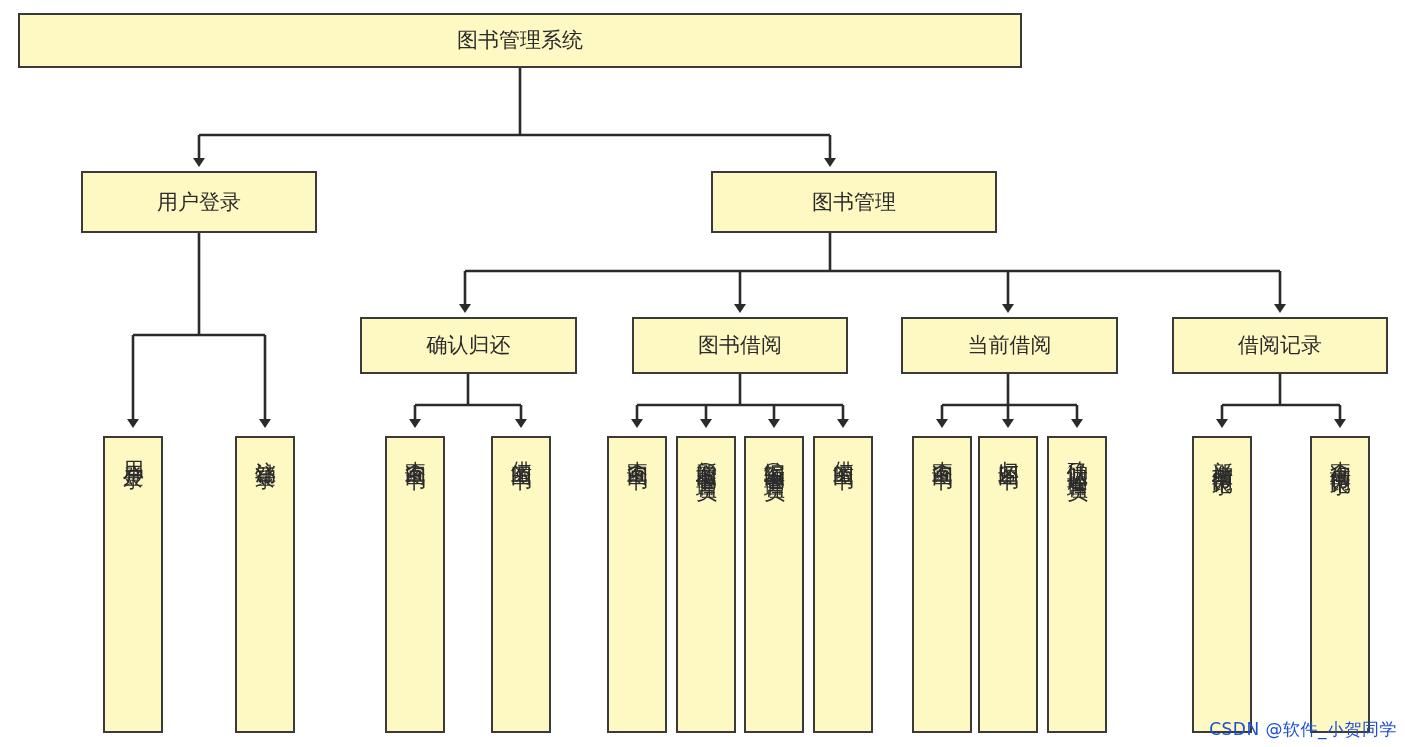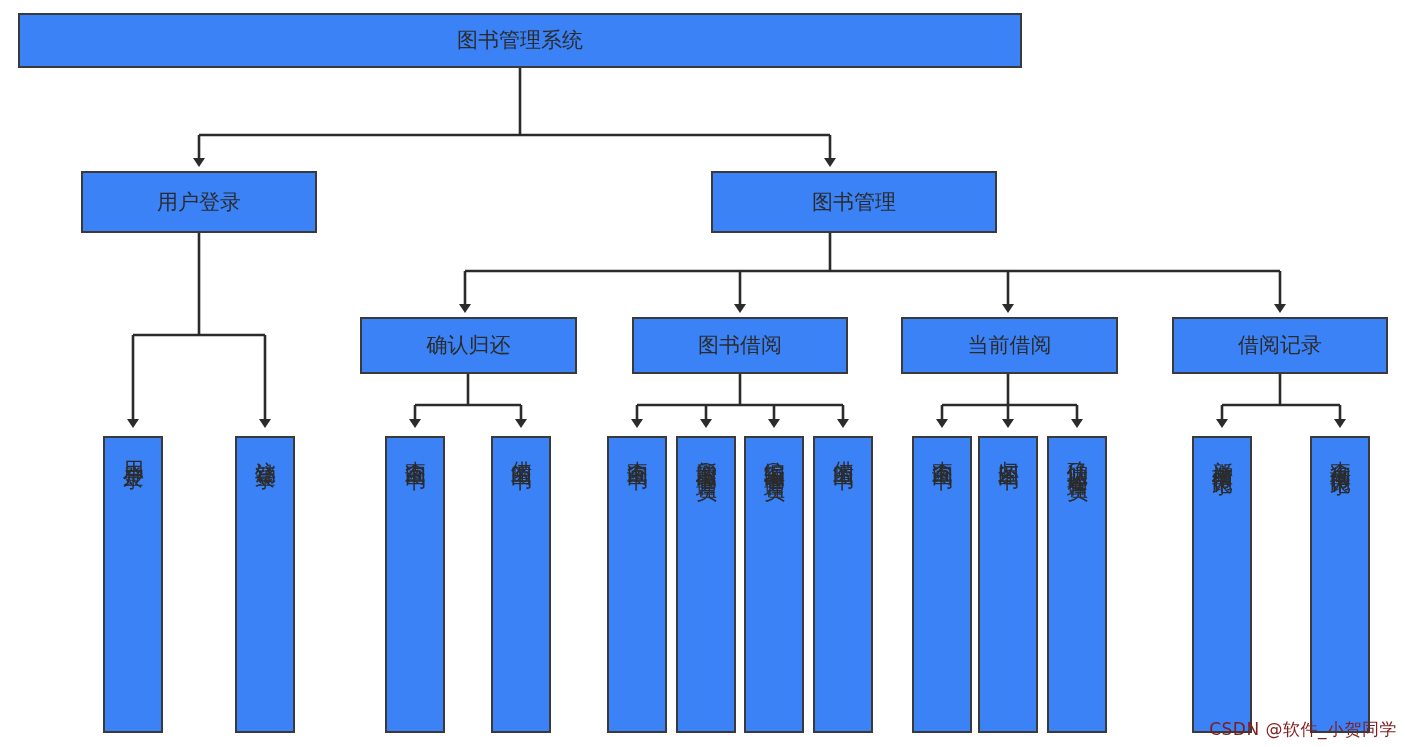--- a/index.html
+++ b/index.html
@@ -21,21 +21,21 @@
     position: absolute;
     left: 0;
     top: 0;
     width: 1405px;
     height: 747px;
     pointer-events: none;
   }
   .node {
     position: absolute;
     box-sizing: border-box;
-    background: #3b82f6;
+    background: #fef9c3;
     border: 2.5px solid #3a3a3a;
     display: flex;
     align-items: center;
     justify-content: center;
     overflow: hidden;
   }
   .node-label {
     color: #2b2b2b;
     text-align: center;
     line-height: 1.18;
@@ -61,21 +61,21 @@
     text-orientation: upright;
     font-size: 21px;
     letter-spacing: 3px;
     line-height: 1;
   }
   .watermark {
     position: absolute;
     right: 8px;
     bottom: 6px;
     font-size: 17px;
-    color: #7f1d1d;
+    color: #1d4ed8;
     letter-spacing: 0.5px;
     white-space: nowrap;
     user-select: none;
   }
 </style>
 </head>
 <body>
 
 <div id="canvas">
 

